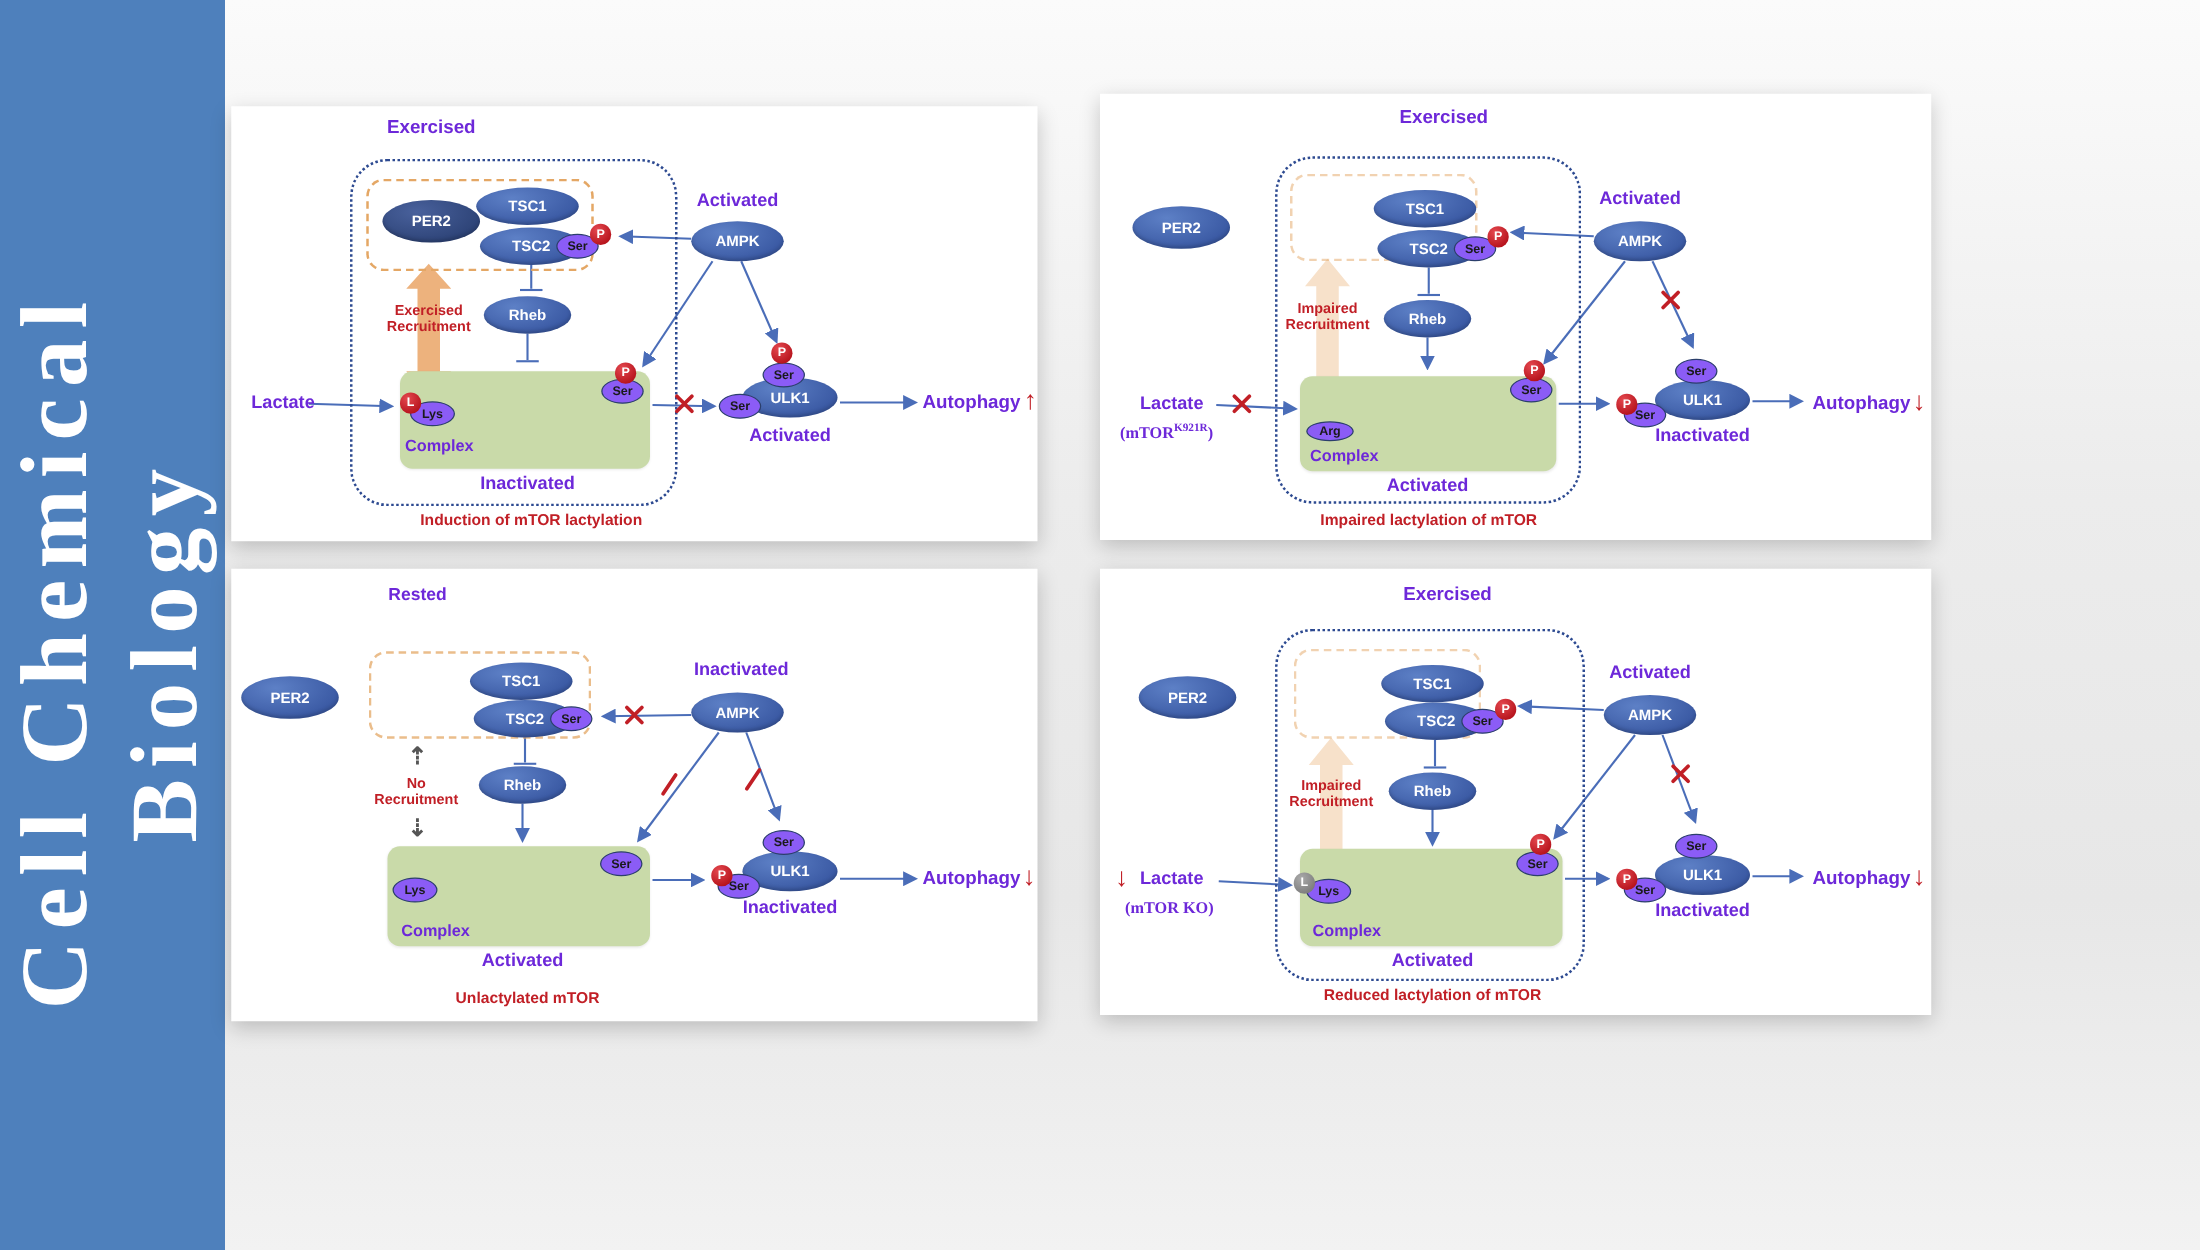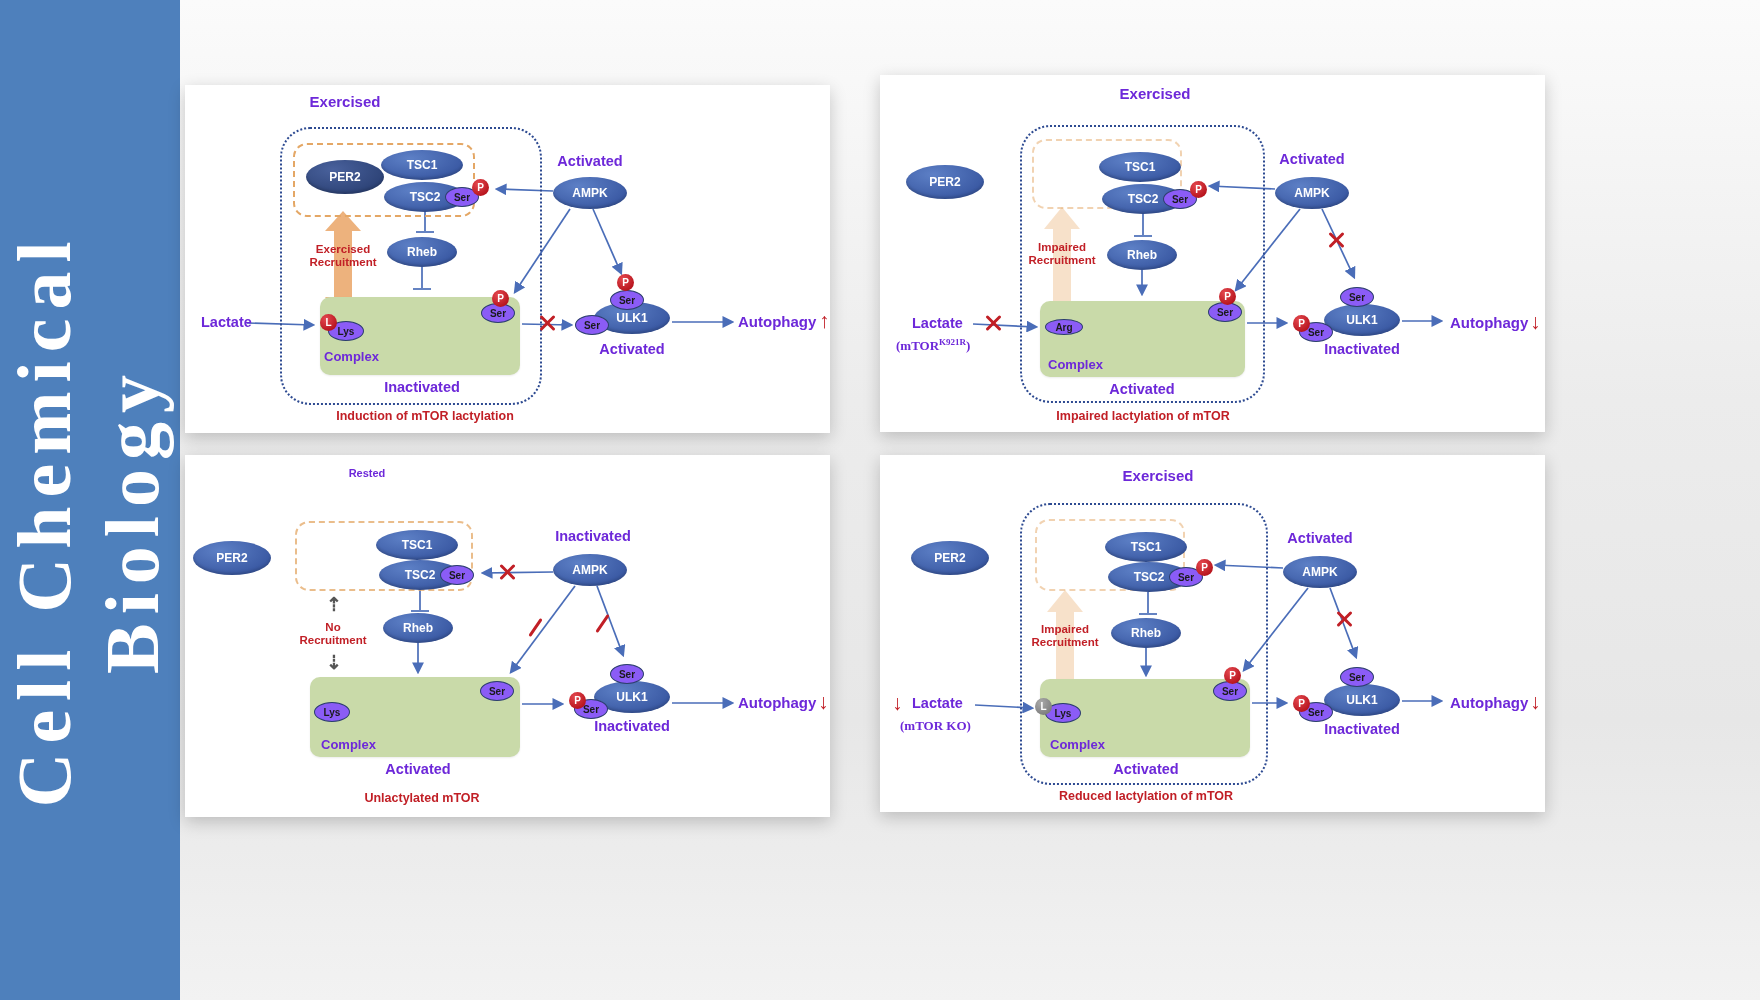--- a/index.html
+++ b/index.html
@@ -142,21 +142,21 @@
   <div class="node" style="left:395px;top:102px;width:74px;height:32px">AMPK</div>
   <div class="lbl center state" style="left:432px;top:76px">Activated</div>
   <div class="xmark" style="left:447px;top:156px"></div>
   <div class="lbl red rec center" style="left:182px;top:166px">
     <span style="display:block">Impaired</span>
     <span style="display:block">Recruitment</span>
   </div>
   <div class="node" style="left:227px;top:165px;width:70px;height:30px">Rheb</div>
   <div class="greenbox" style="left:160px;top:226px;width:205px;height:76px"></div>
   <div class="node" style="left:179px;top:228px;width:86px;height:40px;font-size:13px">mTOR</div>
-  <div class="badge" style="left:165px;top:244px;width:38px;height:16px">Arg</div>
+  <div class="badge" style="left:165px;top:262px;width:38px;height:16px">Arg</div>
   <div class="node" style="left:265px;top:229px;width:80px;height:32px">Raptor</div>
   <div class="badge" style="left:328px;top:227px;width:34px;height:20px">Ser</div>
   <div class="pc" style="left:339px;top:213px">P</div>
   <div class="node" style="left:224px;top:259px;width:76px;height:28px;font-size:11px">mLST8</div>
   <div class="lbl" style="left:168px;top:282px;font-size:13px">Complex</div>
   <div class="lbl center state" style="left:262px;top:306px">Activated</div>
   <div class="lbl" style="left:32px;top:240px;font-size:14.5px">Lactate</div>
   <div class="lbl note" style="left:16px;top:262px">
     <span>(mTOR</span><sup>K921R</sup><span>)</span>
   </div>
@@ -182,21 +182,21 @@
       <line x1="368" y1="117" x2="298" y2="118" marker-end="url(#a3)"></line>
       <line x1="390" y1="131" x2="326" y2="217" marker-end="url(#a3)"></line>
       <line x1="412" y1="131" x2="438" y2="200" marker-end="url(#a3)"></line>
       <line x1="235" y1="135" x2="235" y2="155"></line>
         <line x1="226" y1="156" x2="244" y2="156"></line>
       <line x1="233" y1="188" x2="233" y2="217" marker-end="url(#a3)"></line>
       <line x1="337" y1="249" x2="377" y2="249" marker-end="url(#a3)"></line>
       <line x1="487" y1="248" x2="547" y2="248" marker-end="url(#a3)"></line>
     </g>
   </svg>
-  <div class="lbl center" style="left:182px;top:12px;font-size:11px">Rested</div>
+  <div class="lbl center" style="left:149px;top:12px;font-size:14px">Rested</div>
   <div class="node" style="left:8px;top:86px;width:78px;height:34px">PER2</div>
   <div class="dashbox" style="left:110px;top:66px;width:178px;height:70px;opacity:.75"></div>
   <div class="node" style="left:191px;top:75px;width:82px;height:30px">TSC1</div>
   <div class="node" style="left:194px;top:105px;width:82px;height:30px">TSC2</div>
   <div class="badge" style="left:255px;top:110px;width:34px;height:20px">Ser</div>
   <div class="xmark" style="left:313px;top:108px"></div>
   <div class="node" style="left:368px;top:99px;width:74px;height:32px">AMPK</div>
   <div class="lbl center state" style="left:408px;top:73px">Inactivated</div>
   <div class="dash-arrow" style="left:141px;top:138px">⇡</div>
   <div class="lbl red rec center" style="left:148px;top:166px">

